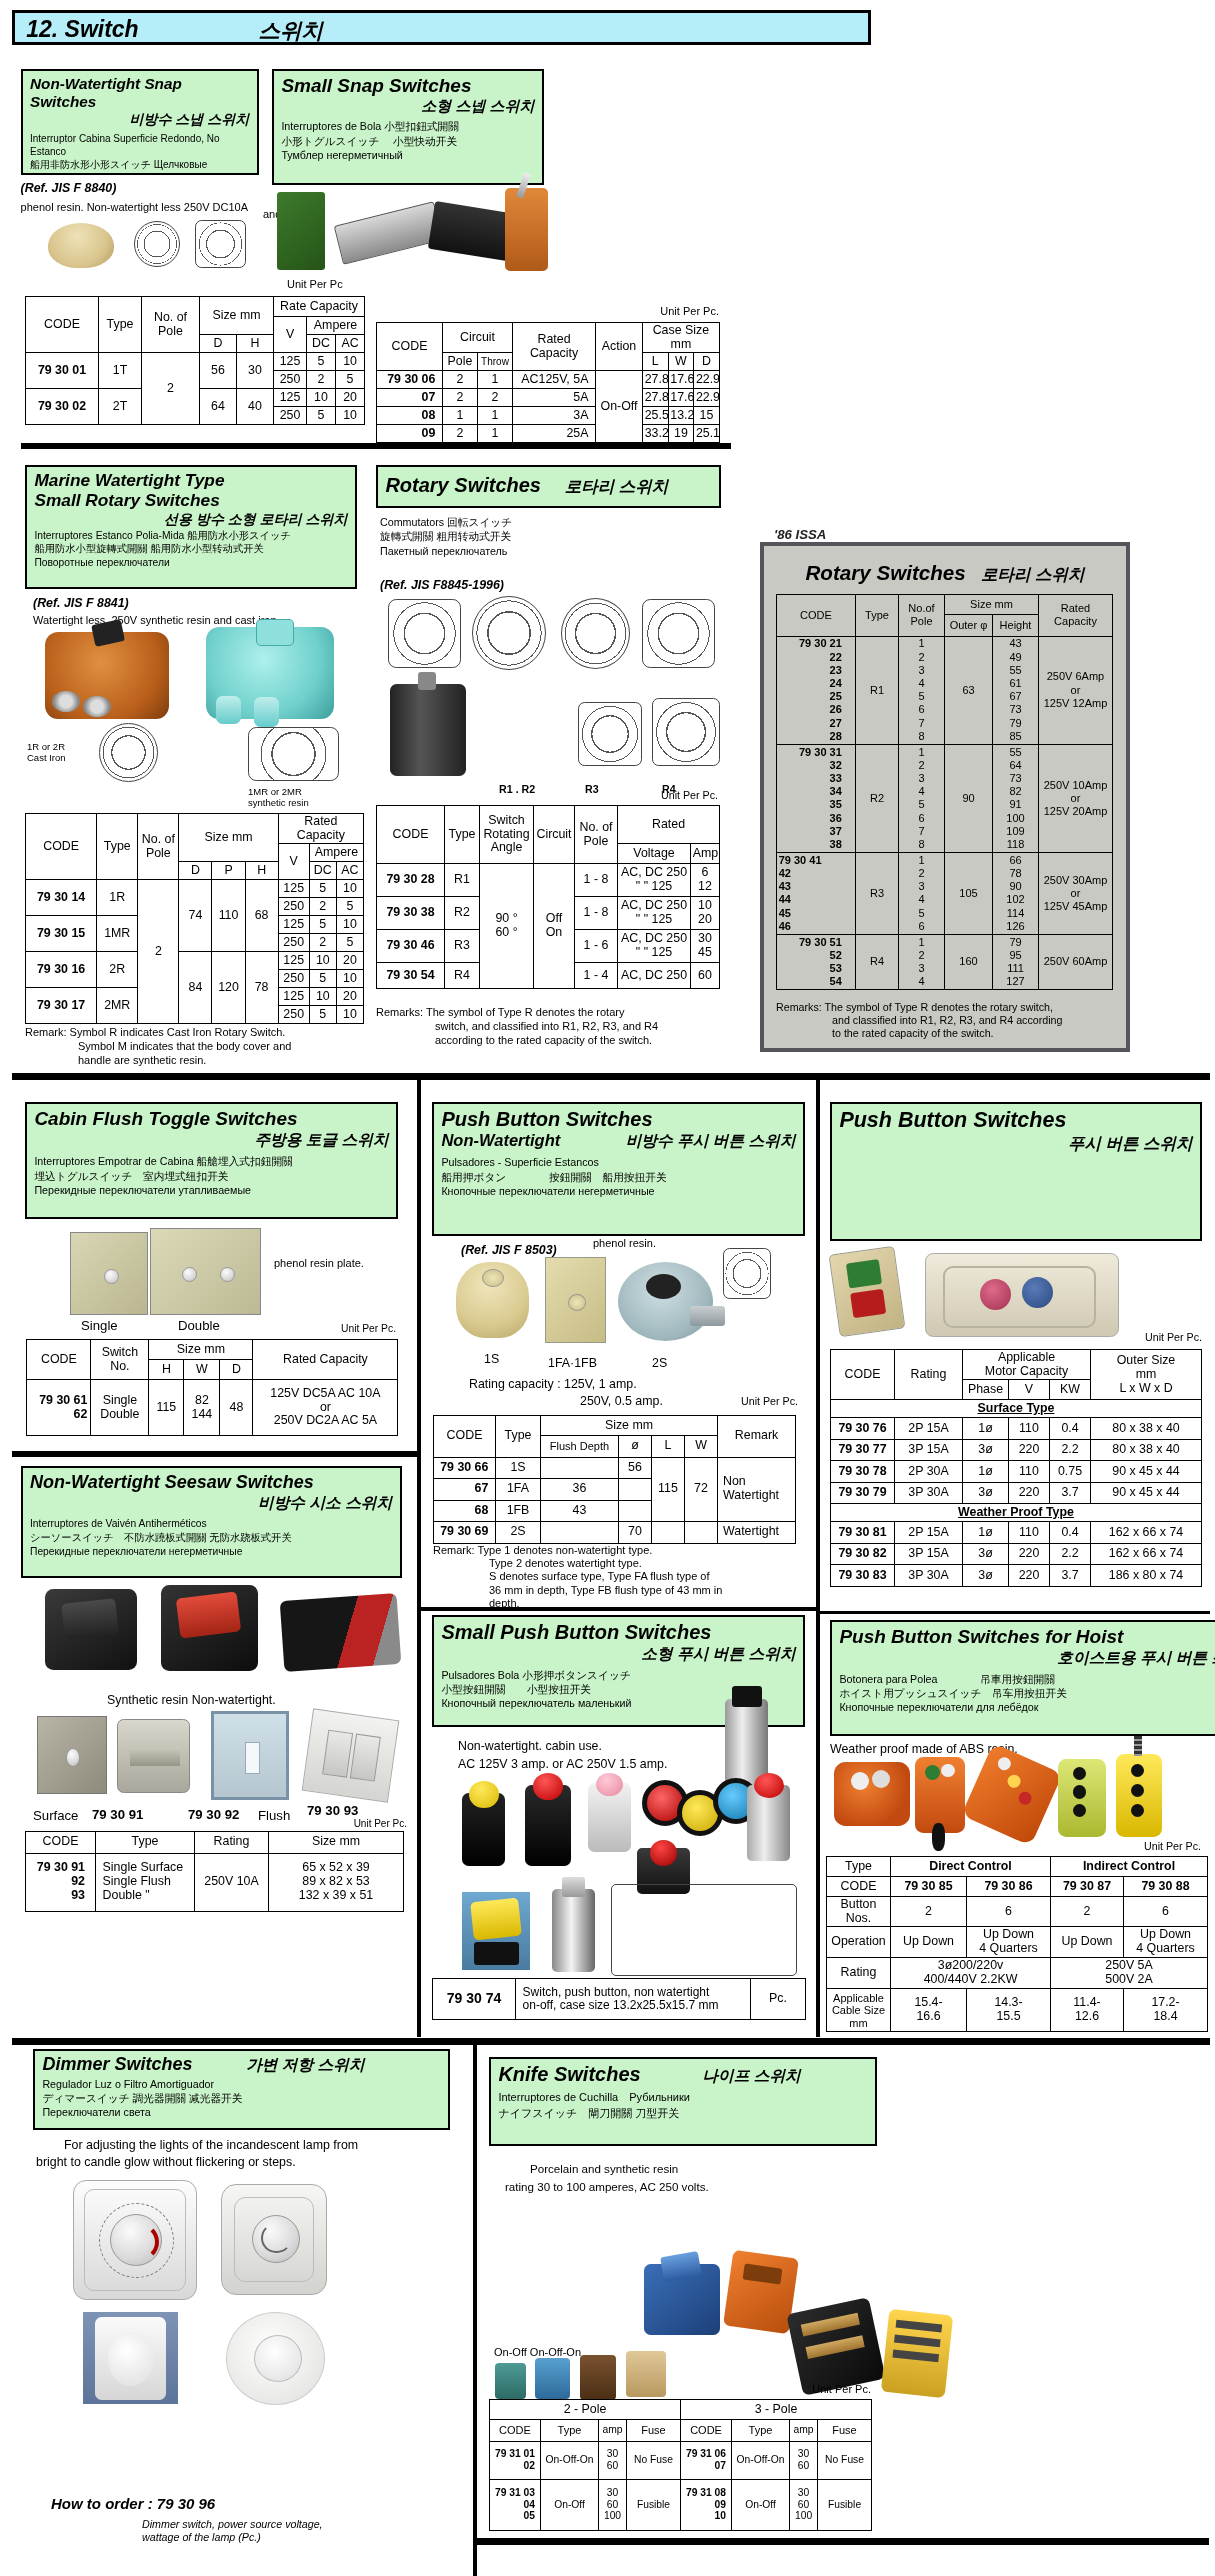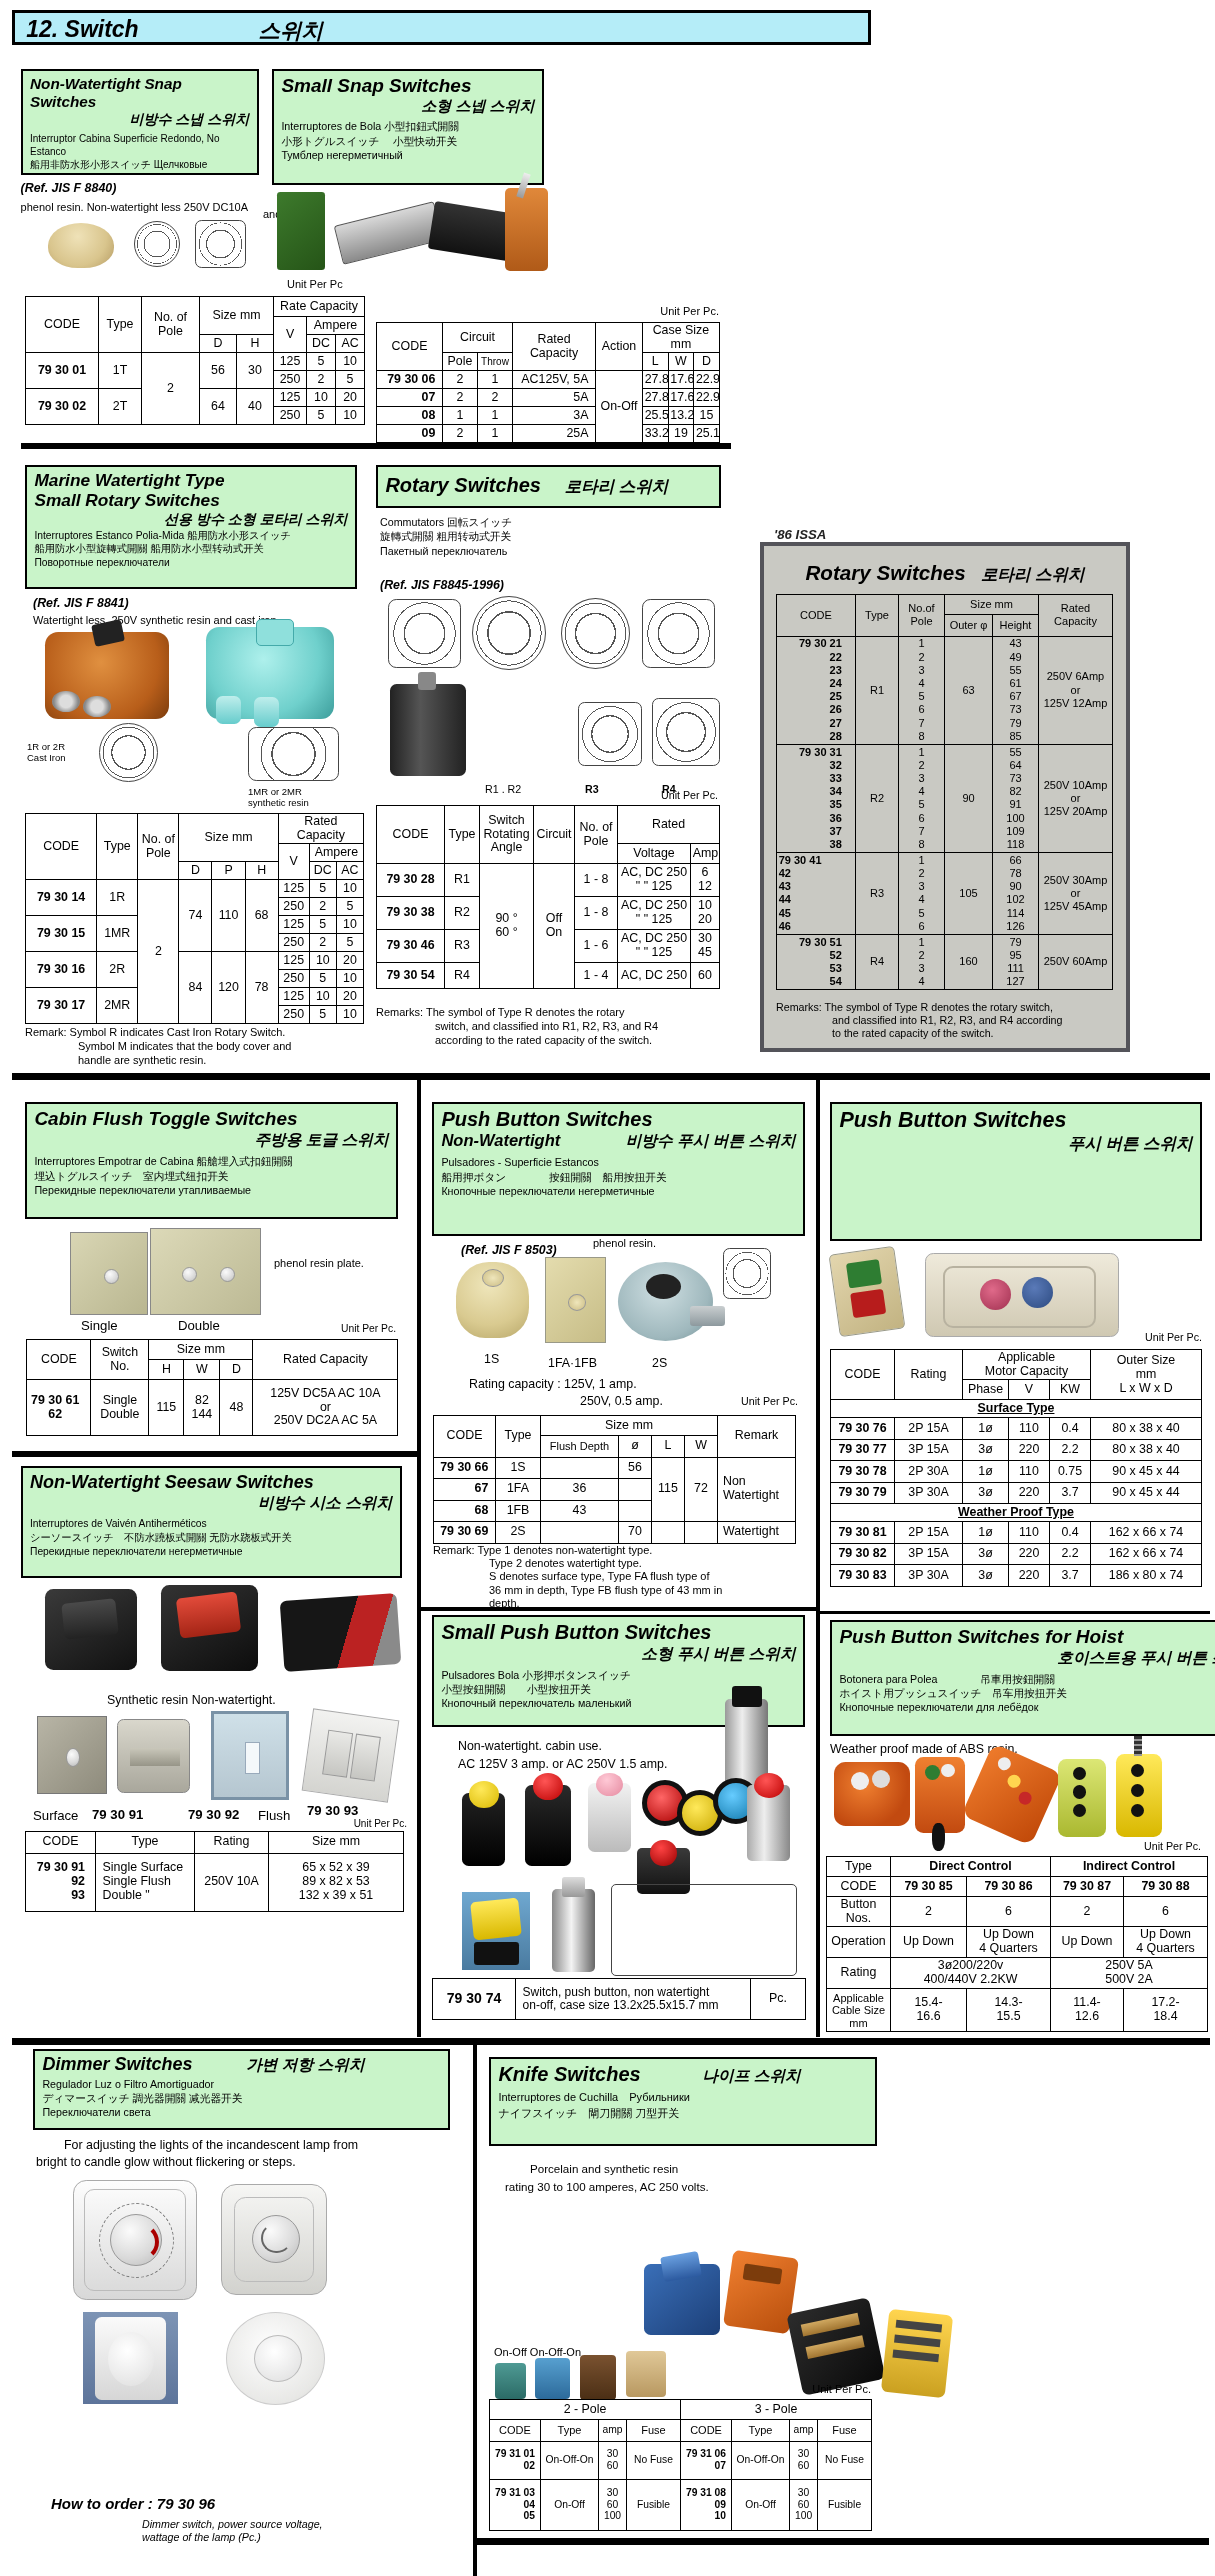--- a/index.html
+++ b/index.html
@@ -326,21 +326,21 @@
   <div class="abs bi" style="left:380px;top:578px;font-size:12.4px">(Ref. JIS F8845-1996)</div>
   <div class="ph draw" style="left:388px;top:599px;width:73px;height:69px;border-radius:8.3px"></div>
   <div class="ph circle draw" style="left:472px;top:596px;width:74px;height:74px"></div>
   <div class="ph circle draw" style="left:561px;top:598px;width:69px;height:71px"></div>
   <div class="ph draw" style="left:642px;top:599px;width:73px;height:69px;border-radius:8.3px"></div>
   <div class="ph" style="left:390px;top:684px;width:76px;height:92px;background:linear-gradient(90deg,#222,#555 40%,#222);border-radius:6.6px">
     <div style="position:absolute;left:28px;top:-11.6px;width:18px;height:18px;background:#888;border-radius:3.3px"></div>
   </div>
   <div class="ph draw" style="left:578px;top:702px;width:64px;height:64px;border-radius:6.6px"></div>
   <div class="ph draw" style="left:652px;top:698px;width:68px;height:68px;border-radius:6.6px"></div>
-  <div class="lbl b" style="left:485px;top:783px;font-weight:normal">R1 . R2</div>
+  <div class="lbl b" style="left:499px;top:783px;font-weight:bold">R1 . R2</div>
   <div class="lbl b" style="left:585px;top:783px;font-weight:bold">R3</div>
   <div class="lbl b" style="left:662px;top:783px;font-weight:bold">R4</div>
   <div class="abs" style="left:640px;top:789px;width:78px;text-align:right;font-size:10.7px">Unit Per Pc.</div>
 
   <table class="t" style="left:376px;top:805px;width:343px">
     <colgroup>
         <col style="width:68px">
         <col style="width:35px">
         <col style="width:54px">
         <col style="width:41px">
@@ -585,21 +585,21 @@
 No.</th>
           <th colspan="3">Size mm</th>
           <th rowspan="2">Rated Capacity</th>
         </tr>
     <tr style="height:20px">
           <th>H</th>
           <th>W</th>
           <th>D</th>
         </tr>
     <tr style="height:56px">
-          <td class="b pre" style="padding-right:9px">79 30 61
+          <td class="b pre" style="text-align:right;padding-right:3px">79 30 61
 62</td>
           <td class="pre">Single
 Double</td>
           <td>115</td>
           <td class="pre">82
 144</td>
           <td>48</td>
           <td class="pre">125V DC5A AC 10A
 or
 250V DC2A AC  5A</td>

